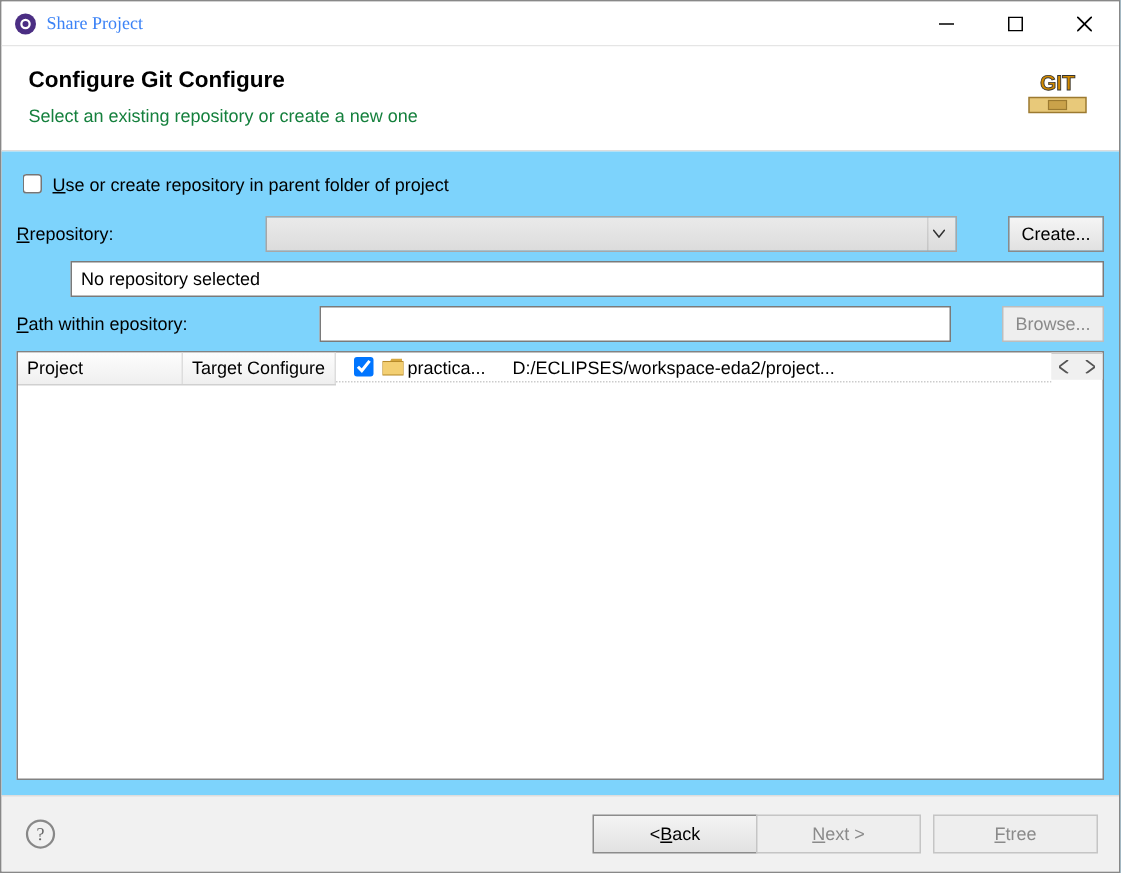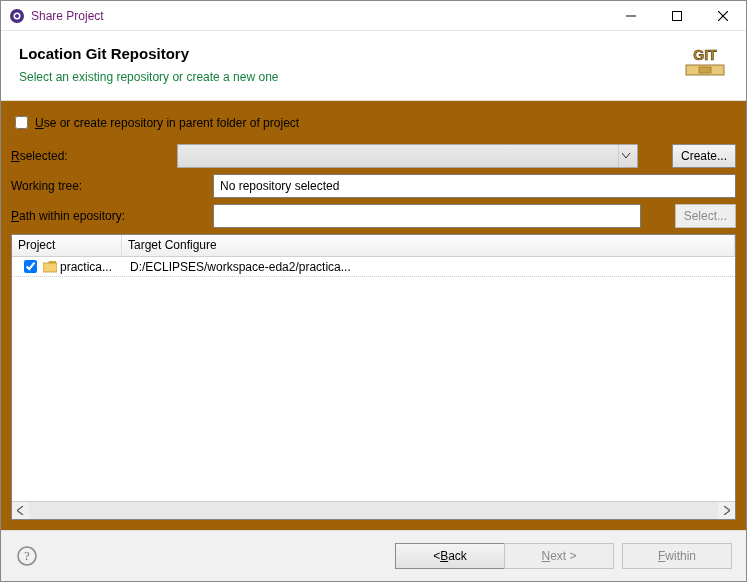--- a/index.html
+++ b/index.html
@@ -23,21 +23,21 @@
     align-items: center;
     padding: 0 0 0 8px;
     background: #fff;
     border-bottom: 1px solid #e5e5e5;
   }
   .titlebar .appicon {
     width: 16px; height: 16px;
     margin-right: 6px;
     display:flex;align-items:center;justify-content:center;
   }
-  .titlebar .title { flex: 0 0 auto; font-size: 12px; color:#701a75;}
+  .titlebar .title { flex: 0 0 auto; font-size: 12px; color:#3b82f6;font-family:Liberation Serif, serif;}
   .titlebar .spacer { flex: 1; }
   .winbtn {
     width: 46px; height: 30px;
     display: flex; align-items: center; justify-content: center;
     color:#000;
   }
   .winbtn svg { width: 10px; height:10px; }
 
   
   .header {
@@ -51,21 +51,21 @@
   .header h1 { margin:0 0 8px 0; font-size: 15px; font-weight:700; }
   .header .subtitle { font-size:12px; color:#15803d; }
   .header .git-logo {
     width: 46px; height:36px;
     display:flex; align-items:center; justify-content:center;
   }
 
   
   .content {
     flex:1;
-    background:#a16207;
+    background:#7dd3fc;
     padding: 12px 10px 10px 10px;
     display:flex;
     flex-direction:column;
     gap:6px;
   }
   .chkline {
     display:flex; align-items:center; gap:4px;
     margin-bottom: 6px;
   }
   .chkline input { width:13px; height:13px; }
@@ -106,21 +106,21 @@
     color:#000;
     margin-left:28px;
   }
   .btn-small.disabled { color:#8a8a8a; border-color:#bdbdbd; background:#eee; }
 
   
   .table-wrap {
     flex:1;
     border:1px solid #828282;
     background:#fff;
-    display:flex; flex-direction:column;
+    display:flex; flex-direction:row;
     overflow:hidden;
   }
   .thead {
     display:flex;
     background: linear-gradient(#fdfdfd,#efefef);
     border-bottom:1px solid #d0d0d0;
     height:22px;
   }
   .th {
     padding:3px 6px;
@@ -210,89 +210,88 @@
   <div class="winbtn close">
     <svg viewBox="0 0 10 10">
         <line x1="0" y1="0" x2="10" y2="10" stroke="currentColor" stroke-width="1.2"></line>
         <line x1="10" y1="0" x2="0" y2="10" stroke="currentColor" stroke-width="1.2"></line>
       </svg>
   </div>
 </div>
 
 <div class="header">
   <div class="left">
-    <h1>Location Git Repository</h1>
+    <h1>Configure Git Configure</h1>
     <div class="subtitle">Select an existing repository or create a new one</div>
   </div>
   <div class="git-logo">
     <svg viewBox="0 0 46 36">
       <rect x="1" y="1" width="44" height="34" fill="#fff" stroke="#888" stroke-width="0"></rect>
       <text x="23" y="15" text-anchor="middle" font-family="Arial" font-size="14" font-weight="bold" fill="#d28a00" stroke="#333" stroke-width="0.6">GIT</text>
       <rect x="4" y="20" width="38" height="10" fill="#e8c97a" stroke="#9c7a30" stroke-width="1"></rect>
       <rect x="17" y="22" width="12" height="6" fill="#caa24a" stroke="#9c7a30" stroke-width="0.8"></rect>
     </svg>
   </div>
 </div>
 
 <div class="content">
 
   <label class="chkline">
     <input type="checkbox" style="">
     <span><span class="u">U</span><span>se or create repository in parent folder of project</span></span>
   </label>
 
   <div class="row">
-    <span class="label"><span class="u">R</span><span>selected:</span></span>
+    <span class="label"><span class="u">R</span><span>repository:</span></span>
     <div class="dropdown">
       <span class="chev">
         <svg width="8" height="6" viewBox="0 0 8 6">
             <path d="M0 0 L4 5 L8 0" fill="none" stroke="#333" stroke-width="1"></path>
           </svg>
       </span>
     </div>
     <div class="btn-small">
         <span>Create...</span>
       </div>
   </div>
 
   <div class="row">
-    <span class="label">Working tree:</span>
     <div class="textbox">
         <span>No repository selected</span>
       </div>
   </div>
 
   <div class="row">
     <span class="label"><span class="u">P</span><span>ath within epository:</span></span>
     <div class="textbox">
         <span></span>
       </div>
     <div class="btn-small disabled">
-        <span>Select...</span>
+        <span>Browse...</span>
       </div>
   </div>
 
   <div class="table-wrap">
     <div class="thead">
       <div class="th col-proj">Project</div>
       <div class="th col-tgt">Target Configure</div>
     </div>
     <div class="tbody">
       <div class="tr">
         <div class="td col-proj">
           <input type="checkbox" checked="" style="">
           <span class="projicon">
             <svg viewBox="0 0 14 12">
                 <path d="M0 2 L5 2 L6 0 L13 0 L13 2 Z" fill="#d6a83f"></path>
                 <rect x="0" y="2" width="14" height="9" fill="#f3cf72" stroke="#b78b2b" stroke-width="0.7"></rect>
               </svg>
           </span>
           <span>practica...</span>
         </div>
-        <div class="td col-cur">D:/ECLIPSES/workspace-eda2/practica...</div>
+        <div class="td col-cur">D:/ECLIPSES/workspace-eda2/project...</div>
         <div class="td col-tgt"></div>
       </div>
     </div>
     <div class="hscroll">
       <div class="arrow">
         <svg width="7" height="9" viewBox="0 0 7 9">
             <path d="M6 0 L0 4.5 L6 9" fill="none" stroke="#555" stroke-width="1.2"></path>
           </svg>
       </div>
       <div class="track"></div>
@@ -320,15 +319,15 @@
         <span class="u">B</span>
         <span>ack</span>
     </div>
     <div class="btn disabled">
       <span class="u">N</span>
         <span>ext &gt;</span>
     </div>
   </div>
   <div class="btn disabled">
     <span class="u">F</span>
-      <span>within</span>
+      <span>tree</span>
   </div>
 </div>
 
 </body></html>

